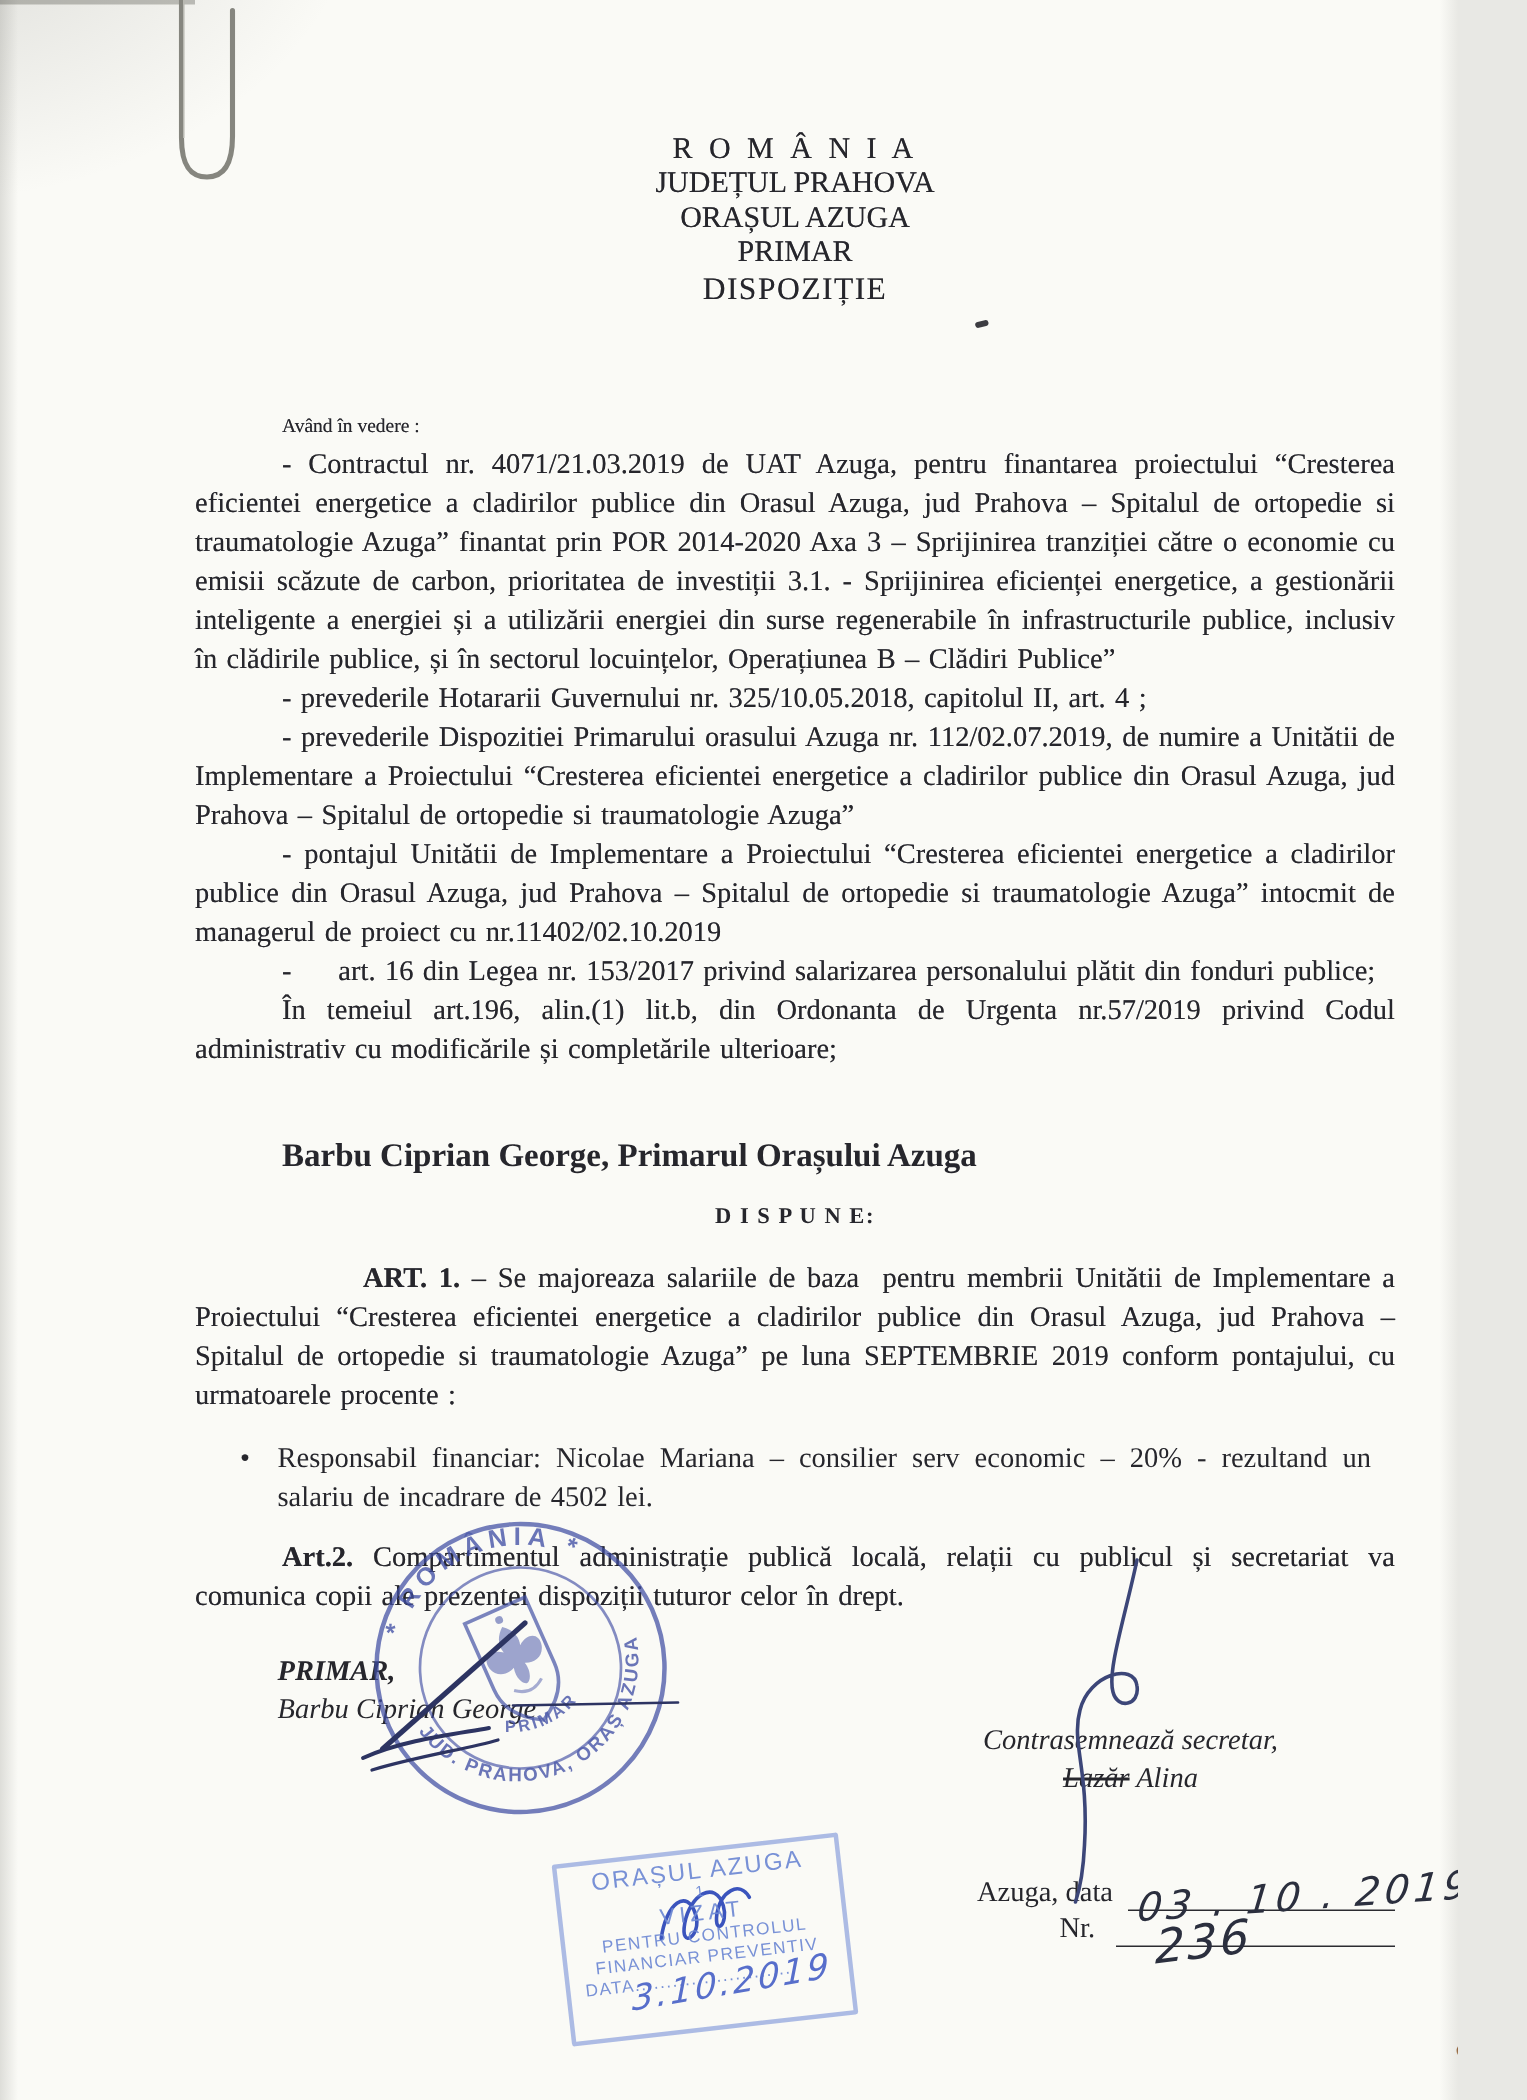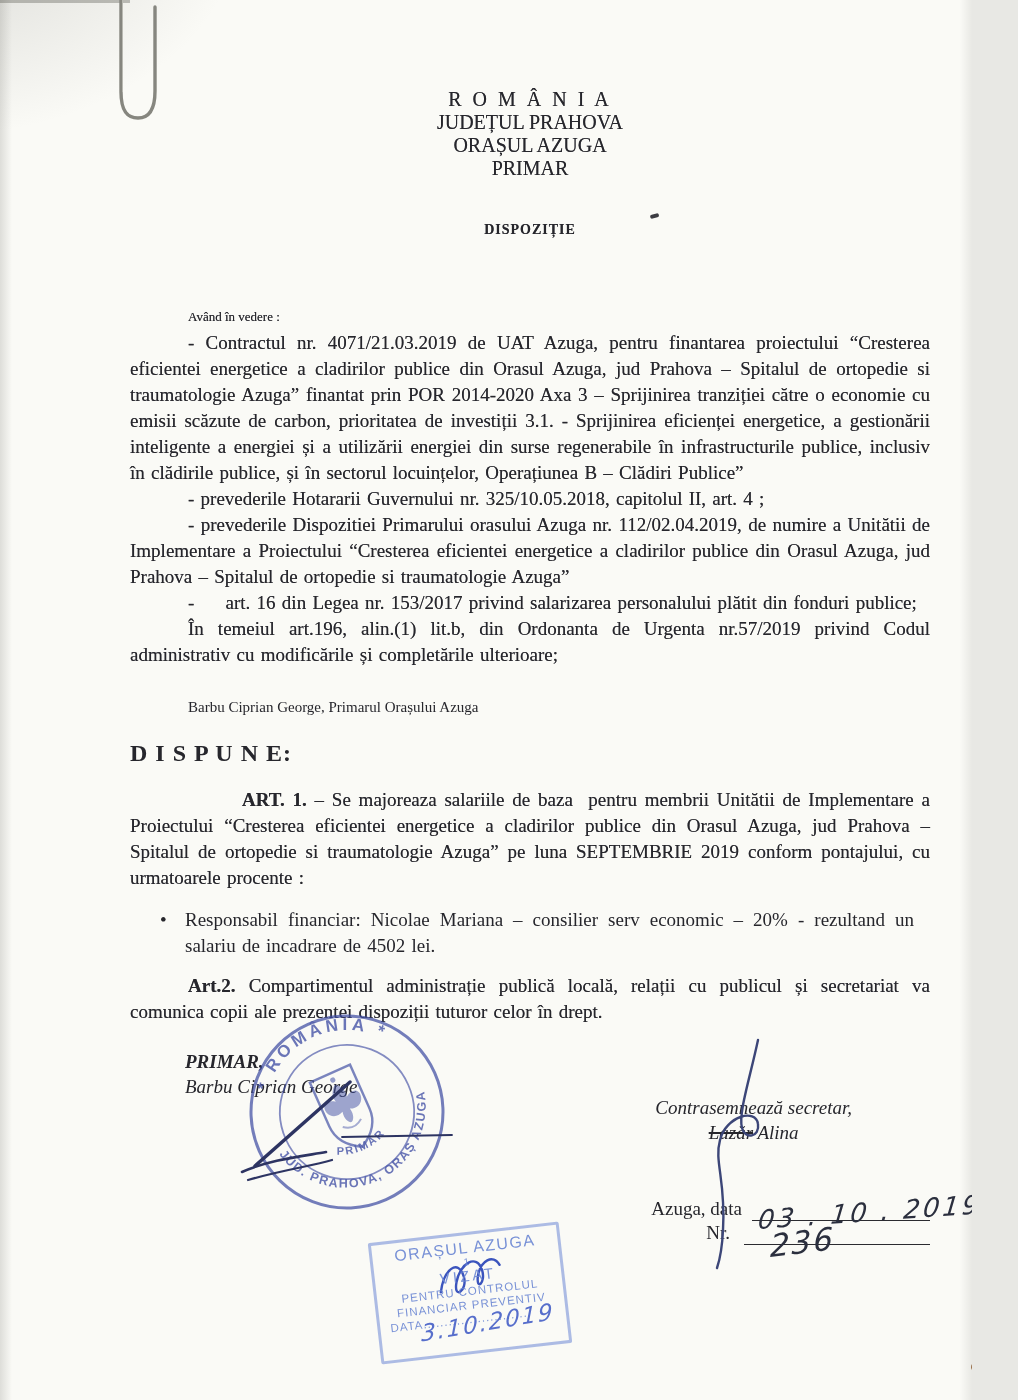--- a/index.html
+++ b/index.html
@@ -14,26 +14,26 @@
     background:radial-gradient(ellipse 420px 300px at -60px -80px, rgba(140,140,134,0.30), rgba(140,140,134,0) 72%);}
   .shade-left{position:absolute;left:0;top:0;width:12px;height:100%;
     background:linear-gradient(to right, rgba(120,120,114,0.22), rgba(120,120,114,0));}
   .shade-right{position:absolute;right:0;top:0;width:12px;height:100%;
     background:linear-gradient(to left, rgba(140,140,134,0.16), rgba(140,140,134,0));}
   .shade-topline{position:absolute;left:0;top:0;width:130px;height:3px;background:rgba(95,95,88,0.38);}
 
   .doc{position:absolute;left:130px;top:0;width:800px;}
   .doc-header{margin-top:88px;text-align:center;font-size:20px;line-height:23px;}
   .hl-country{letter-spacing:3px;}
-  .doc-title{margin-top:42px;text-align:center;font-weight:bold;font-size:14px;letter-spacing:1px;}
+  .doc-title{text-align:center;font-weight:normal;font-size:21px;letter-spacing:1px;}
   .preamble-intro{margin-top:66px;text-indent:58px;font-size:13px;line-height:26px;}
   .para{margin:0;font-size:19px;line-height:26px;text-align:justify;word-spacing:1.5px;text-indent:58px;}
   .para, .preamble-intro, .doc-header, .doc-title{text-shadow:0 0 0.4px rgba(40,40,48,0.65);}
-  .issuer-line{margin-top:26px;text-indent:58px;font-size:15px;line-height:26px;}
-  .decision-heading{margin-top:20px;font-weight:bold;font-size:24px;letter-spacing:1px;}
+  .issuer-line{margin-top:44px;text-indent:58px;font-size:22px;line-height:26px;font-weight:bold;}
+  .decision-heading{margin-top:20px;text-align:center;font-weight:bold;font-size:15px;letter-spacing:1px;}
   .art1{margin-top:20px;text-indent:112px;}
   .bullet-row{margin-top:16px;display:flex;}
   .bullet-dot{width:25px;margin-left:30px;font-size:19px;line-height:26px;}
   .bullet-text{flex:1;font-size:19px;line-height:26px;text-align:justify;word-spacing:1.5px;margin-right:16px;}
   .art2{margin-top:14px;text-indent:58px;}
 
   .sig-row{margin-top:24px;display:flex;justify-content:space-between;font-style:italic;}
   .sig-left{margin-left:55px;font-size:19px;line-height:25px;}
   .sig-left .t{font-weight:bold;}
   .sig-right{margin-top:46px;margin-right:78px;text-align:center;font-size:19px;line-height:25px;}
@@ -81,21 +81,22 @@
       <div>JUDEȚUL PRAHOVA</div>
       <div>ORAȘUL AZUGA</div>
       <div>PRIMAR</div>
     </div>
 
     <div class="doc-title">DISPOZIȚIE</div>
 
     <div class="preamble-intro">Având în vedere :</div>
     <p class="para">- Contractul nr. 4071/21.03.2019 de UAT Azuga, pentru finantarea proiectului “Cresterea eficientei energetice a cladirilor publice din Orasul Azuga, jud Prahova – Spitalul de ortopedie si traumatologie Azuga” finantat prin POR 2014-2020 Axa 3 – Sprijinirea tranziției către o economie cu emisii scăzute de carbon, prioritatea de investiții 3.1. - Sprijinirea eficienței energetice, a gestionării inteligente a energiei și a utilizării energiei din surse regenerabile în infrastructurile publice, inclusiv în clădirile publice, și în sectorul locuințelor, Operațiunea B – Clădiri Publice”</p>
     <p class="para">- prevederile Hotararii Guvernului nr. 325/10.05.2018, capitolul II, art. 4 ;</p>
-    <p class="para">- prevederile Dispozitiei Primarului orasului Azuga nr. 112/02.04.2019, de numire a Unitătii de Implementare a Proiectului “Cresterea eficientei energetice a cladirilor publice din Orasul Azuga, jud Prahova – Spitalul de ortopedie si traumatologie Azuga”</p>
+    <p class="para">- prevederile Dispozitiei Primarului orasului Azuga nr. 112/02.07.2019, de numire a Unitătii de Implementare a Proiectului “Cresterea eficientei energetice a cladirilor publice din Orasul Azuga, jud Prahova – Spitalul de ortopedie si traumatologie Azuga”</p>
+    <p class="para">- pontajul Unitătii de Implementare a Proiectului “Cresterea eficientei energetice a cladirilor publice din Orasul Azuga, jud Prahova – Spitalul de ortopedie si traumatologie Azuga” intocmit de managerul de proiect cu nr.11402/02.10.2019</p>
     <p class="para">-&nbsp;&nbsp;&nbsp;&nbsp;&nbsp;art. 16 din Legea nr. 153/2017 privind salarizarea personalului plătit din fonduri publice;</p>
     <p class="para">În temeiul art.196, alin.(1) lit.b, din Ordonanta de Urgenta nr.57/2019 privind Codul administrativ cu modificările și completările ulterioare;</p>
 
     <div class="issuer-line">Barbu Ciprian George, Primarul Orașului Azuga</div>
 
     <div class="decision-heading">D I S P U N E:</div>
 
     <p class="para art1"><b>ART. 1.</b><span> – Se majoreaza salariile de baza&nbsp; pentru membrii Unitătii de Implementare a Proiectului “Cresterea eficientei energetice a cladirilor publice din Orasul Azuga, jud Prahova – Spitalul de ortopedie si traumatologie Azuga” pe luna SEPTEMBRIE 2019 conform pontajului, cu urmatoarele procente :</span></p>
 
     <div class="bullet-row">

